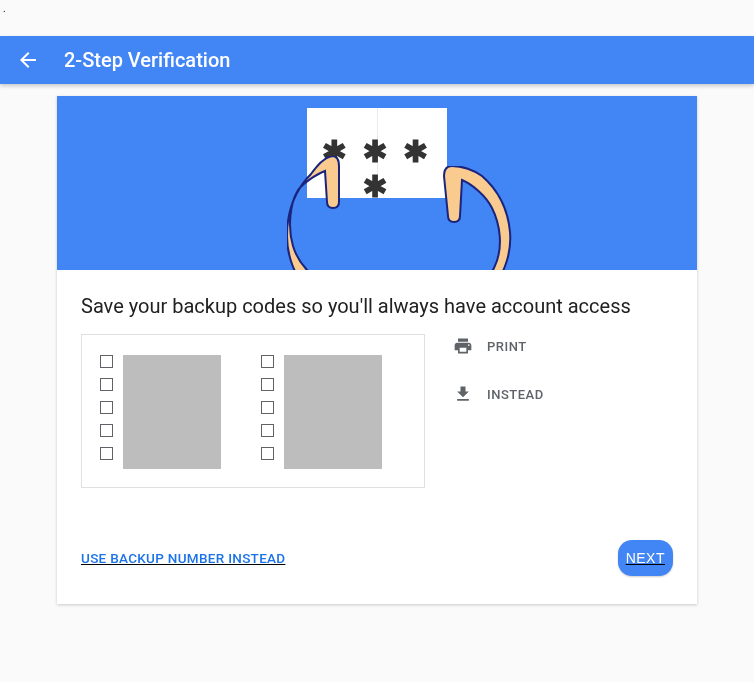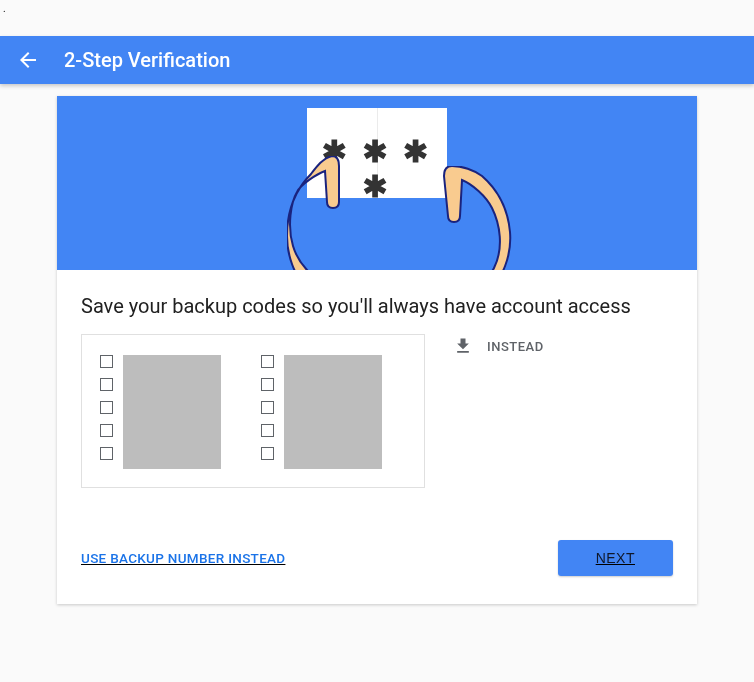--- a/index.html
+++ b/index.html
@@ -176,24 +176,24 @@
   }
   .link-btn {
     color: #1a73e8;
     font-size: 13.5px;
     font-weight: 500;
     letter-spacing: 0.3px;
     cursor: pointer;
   }
   .next-btn {
     background: #4285f4;
-    color: #0f172a;
+    color: #ffffff;
     border: none;
-    border-radius: 3px;
-    padding: 10px 38px;
+    border-radius: 14px;
+    padding: 10px 8px;
     font-size: 14px;
     font-weight: 500;
     letter-spacing: 0.5px;
     cursor: pointer;
     box-shadow: 0 1px 2px rgba(0,0,0,0.2);
   }
 </style>
 </head>
 <body>
 
@@ -249,20 +249,28 @@
             <div class="cb"></div>
           </div>
           <div class="redact"></div>
         </div>
       </div>
 
       <div class="actions">
         <div class="action">
           <span class="action-icon">
             <svg width="20" height="20" viewBox="0 0 24 24" fill="#5f6368">
+                <path d="M19 8H5c-1.66 0-3 1.34-3 3v6h4v4h12v-4h4v-6c0-1.66-1.34-3-3-3zm-3 11H8v-5h8v5zm3-7c-.55 0-1-.45-1-1s.45-1 1-1 1 .45 1 1-.45 1-1 1zM18 3H6v4h12V3z"></path>
+              </svg>
+          </span>
+          <span>PRINT</span>
+        </div>
+        <div class="action">
+          <span class="action-icon">
+            <svg width="20" height="20" viewBox="0 0 24 24" fill="#5f6368">
                 <path d="M19 9h-4V3H9v6H5l7 7 7-7zM5 18v2h14v-2H5z"></path>
               </svg>
           </span>
           <span>INSTEAD</span>
         </div>
       </div>
     </div>
   </div>
 
   <div class="footer">

